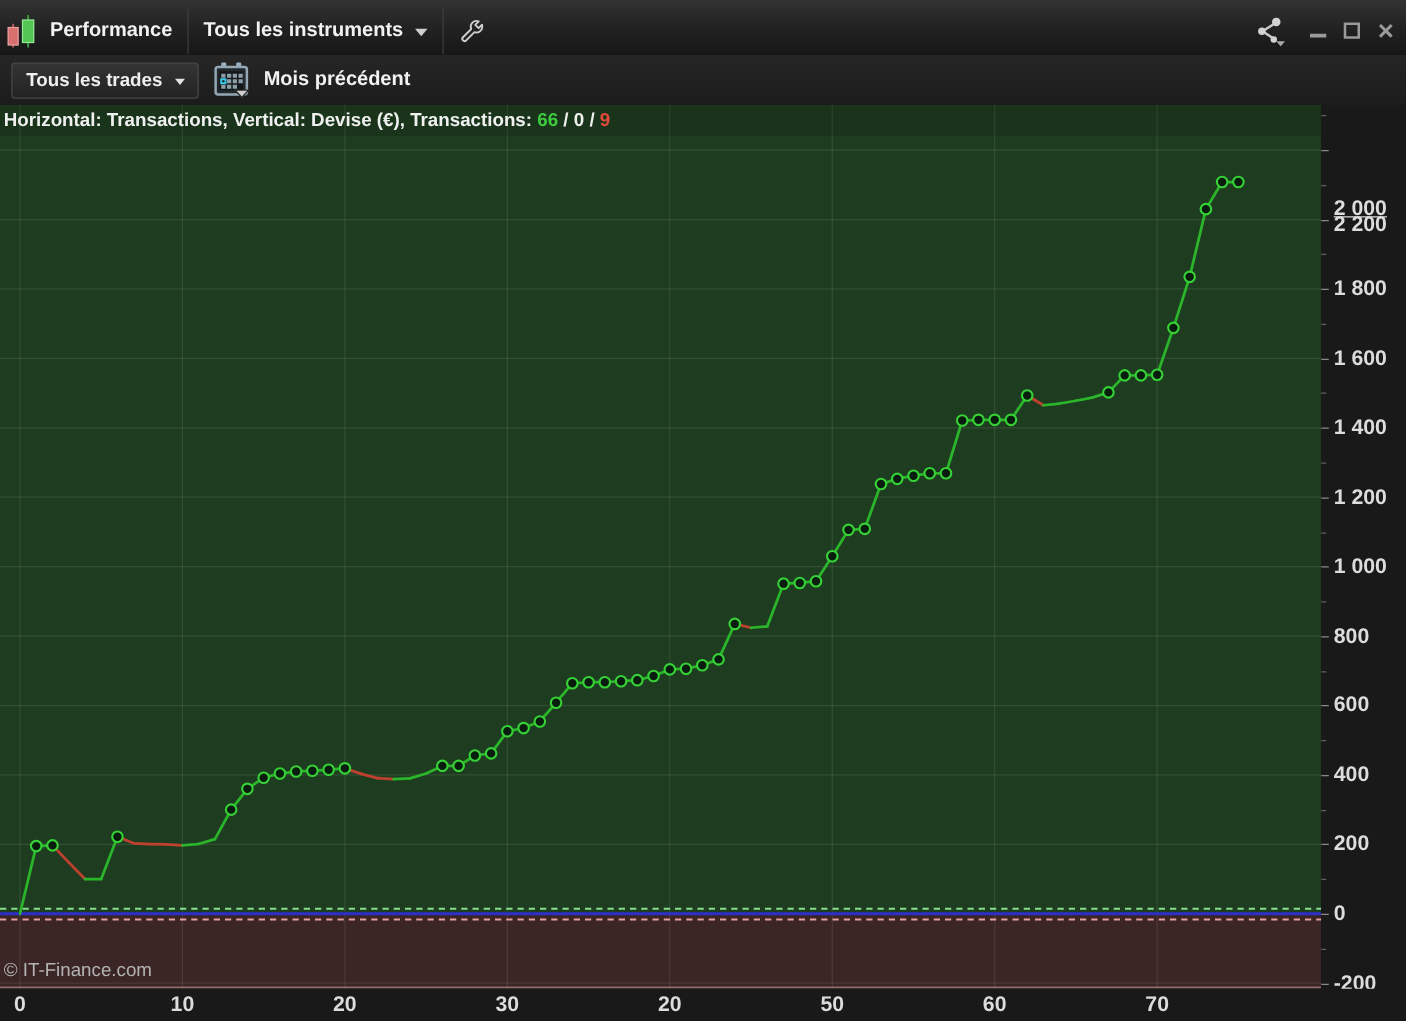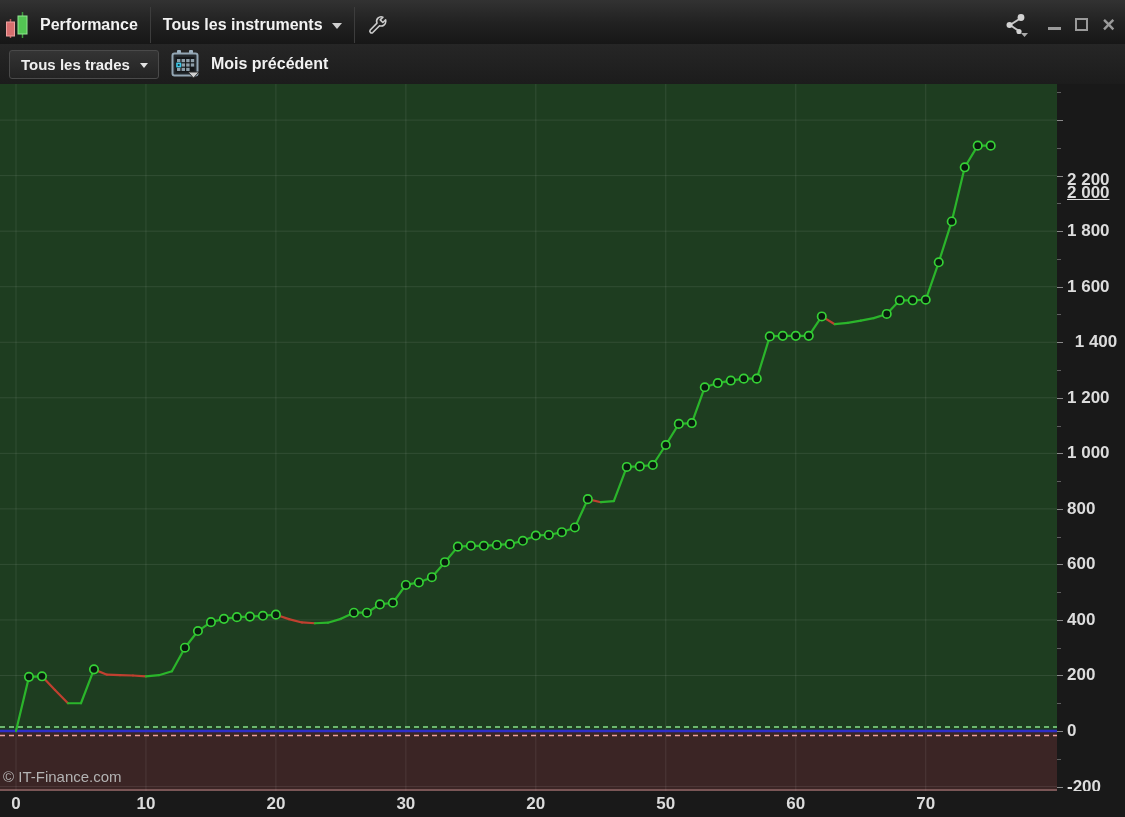--- a/index.html
+++ b/index.html
@@ -288,47 +288,50 @@
         <circle cx="886.7467109307759" cy="229.92772977219167" r="4.2" fill="#081d0d" stroke="#36d136" stroke-width="1.7"></circle>
         <circle cx="899.7431452108693" cy="216.32089552238807" r="4.2" fill="#081d0d" stroke="#36d136" stroke-width="1.7"></circle>
         <circle cx="912.7395794909628" cy="216.32089552238807" r="4.2" fill="#081d0d" stroke="#36d136" stroke-width="1.7"></circle>
         <circle cx="925.7360137710563" cy="215.76551453260015" r="4.2" fill="#081d0d" stroke="#36d136" stroke-width="1.7"></circle>
         <circle cx="938.7324480511496" cy="178.27729772191674" r="4.2" fill="#081d0d" stroke="#36d136" stroke-width="1.7"></circle>
         <circle cx="951.7288823312431" cy="137.4567949725059" r="4.2" fill="#081d0d" stroke="#36d136" stroke-width="1.7"></circle>
         <circle cx="964.7253166113366" cy="83.30714846818539" r="4.2" fill="#081d0d" stroke="#36d136" stroke-width="1.7"></circle>
         <circle cx="977.72175089143" cy="61.647289866457186" r="4.2" fill="#081d0d" stroke="#36d136" stroke-width="1.7"></circle>
         <circle cx="990.7181851715235" cy="61.647289866457186" r="4.2" fill="#081d0d" stroke="#36d136" stroke-width="1.7"></circle>
       </svg>
+    <div class="chart-header-band">
+      <span class="txt"><span>Horizontal: Transactions, Vertical: Devise (€), Transactions: </span><span class="wins">66</span><span> / </span><span>0</span><span> / </span><span class="losses">9</span></span>
+    </div>
     <div class="watermark">© IT-Finance.com</div>
   </div>
 
   <div class="yaxis" id="yaxis">
       <div class="ylab" style="top: 692.557px;">-200</div>
       <div class="tick-major" style="top: 703px;"></div>
       <div class="ylab" style="top: 637.019px;">0</div>
       <div class="tick-major" style="top: 647px;"></div>
       <div class="ylab" style="top: 581.481px;">200</div>
       <div class="tick-major" style="top: 591px;"></div>
       <div class="ylab" style="top: 525.943px;">400</div>
       <div class="tick-major" style="top: 536px;"></div>
       <div class="ylab" style="top: 470.405px;">600</div>
       <div class="tick-major" style="top: 480px;"></div>
       <div class="ylab" style="top: 414.866px;">800</div>
       <div class="tick-major" style="top: 425px;"></div>
       <div class="ylab" style="top: 359.328px;">1 000</div>
       <div class="tick-major" style="top: 369px;"></div>
       <div class="ylab" style="top: 303.79px;">1 200</div>
       <div class="tick-major" style="top: 314px;"></div>
-      <div class="ylab" style="top: 248.252px; text-align: center;">1 400</div>
+      <div class="ylab" style="top: 248.252px;">1 400</div>
       <div class="tick-major" style="top: 258px;"></div>
       <div class="ylab" style="top: 192.714px;">1 600</div>
       <div class="tick-major" style="top: 203px;"></div>
       <div class="ylab" style="top: 137.176px;">1 800</div>
       <div class="tick-major" style="top: 147px;"></div>
-      <div class="ylab" style="top: 99px; text-decoration: underline;">2 000</div>
+      <div class="ylab" style="top: 73px; text-decoration: underline;">2 000</div>
       <div class="tick-major" style="top: 92px;"></div>
       <div class="ylab" style="top: 44px; margin-top: 42px;">2 200</div>
       <div class="tick-major" style="top: 36px;"></div>
       <div class="tick-minor" style="top: 675px;"></div>
       <div class="tick-minor" style="top: 619px;"></div>
       <div class="tick-minor" style="top: 564px;"></div>
       <div class="tick-minor" style="top: 508px;"></div>
       <div class="tick-minor" style="top: 453px;"></div>
       <div class="tick-minor" style="top: 397px;"></div>
       <div class="tick-minor" style="top: 342px;"></div>

